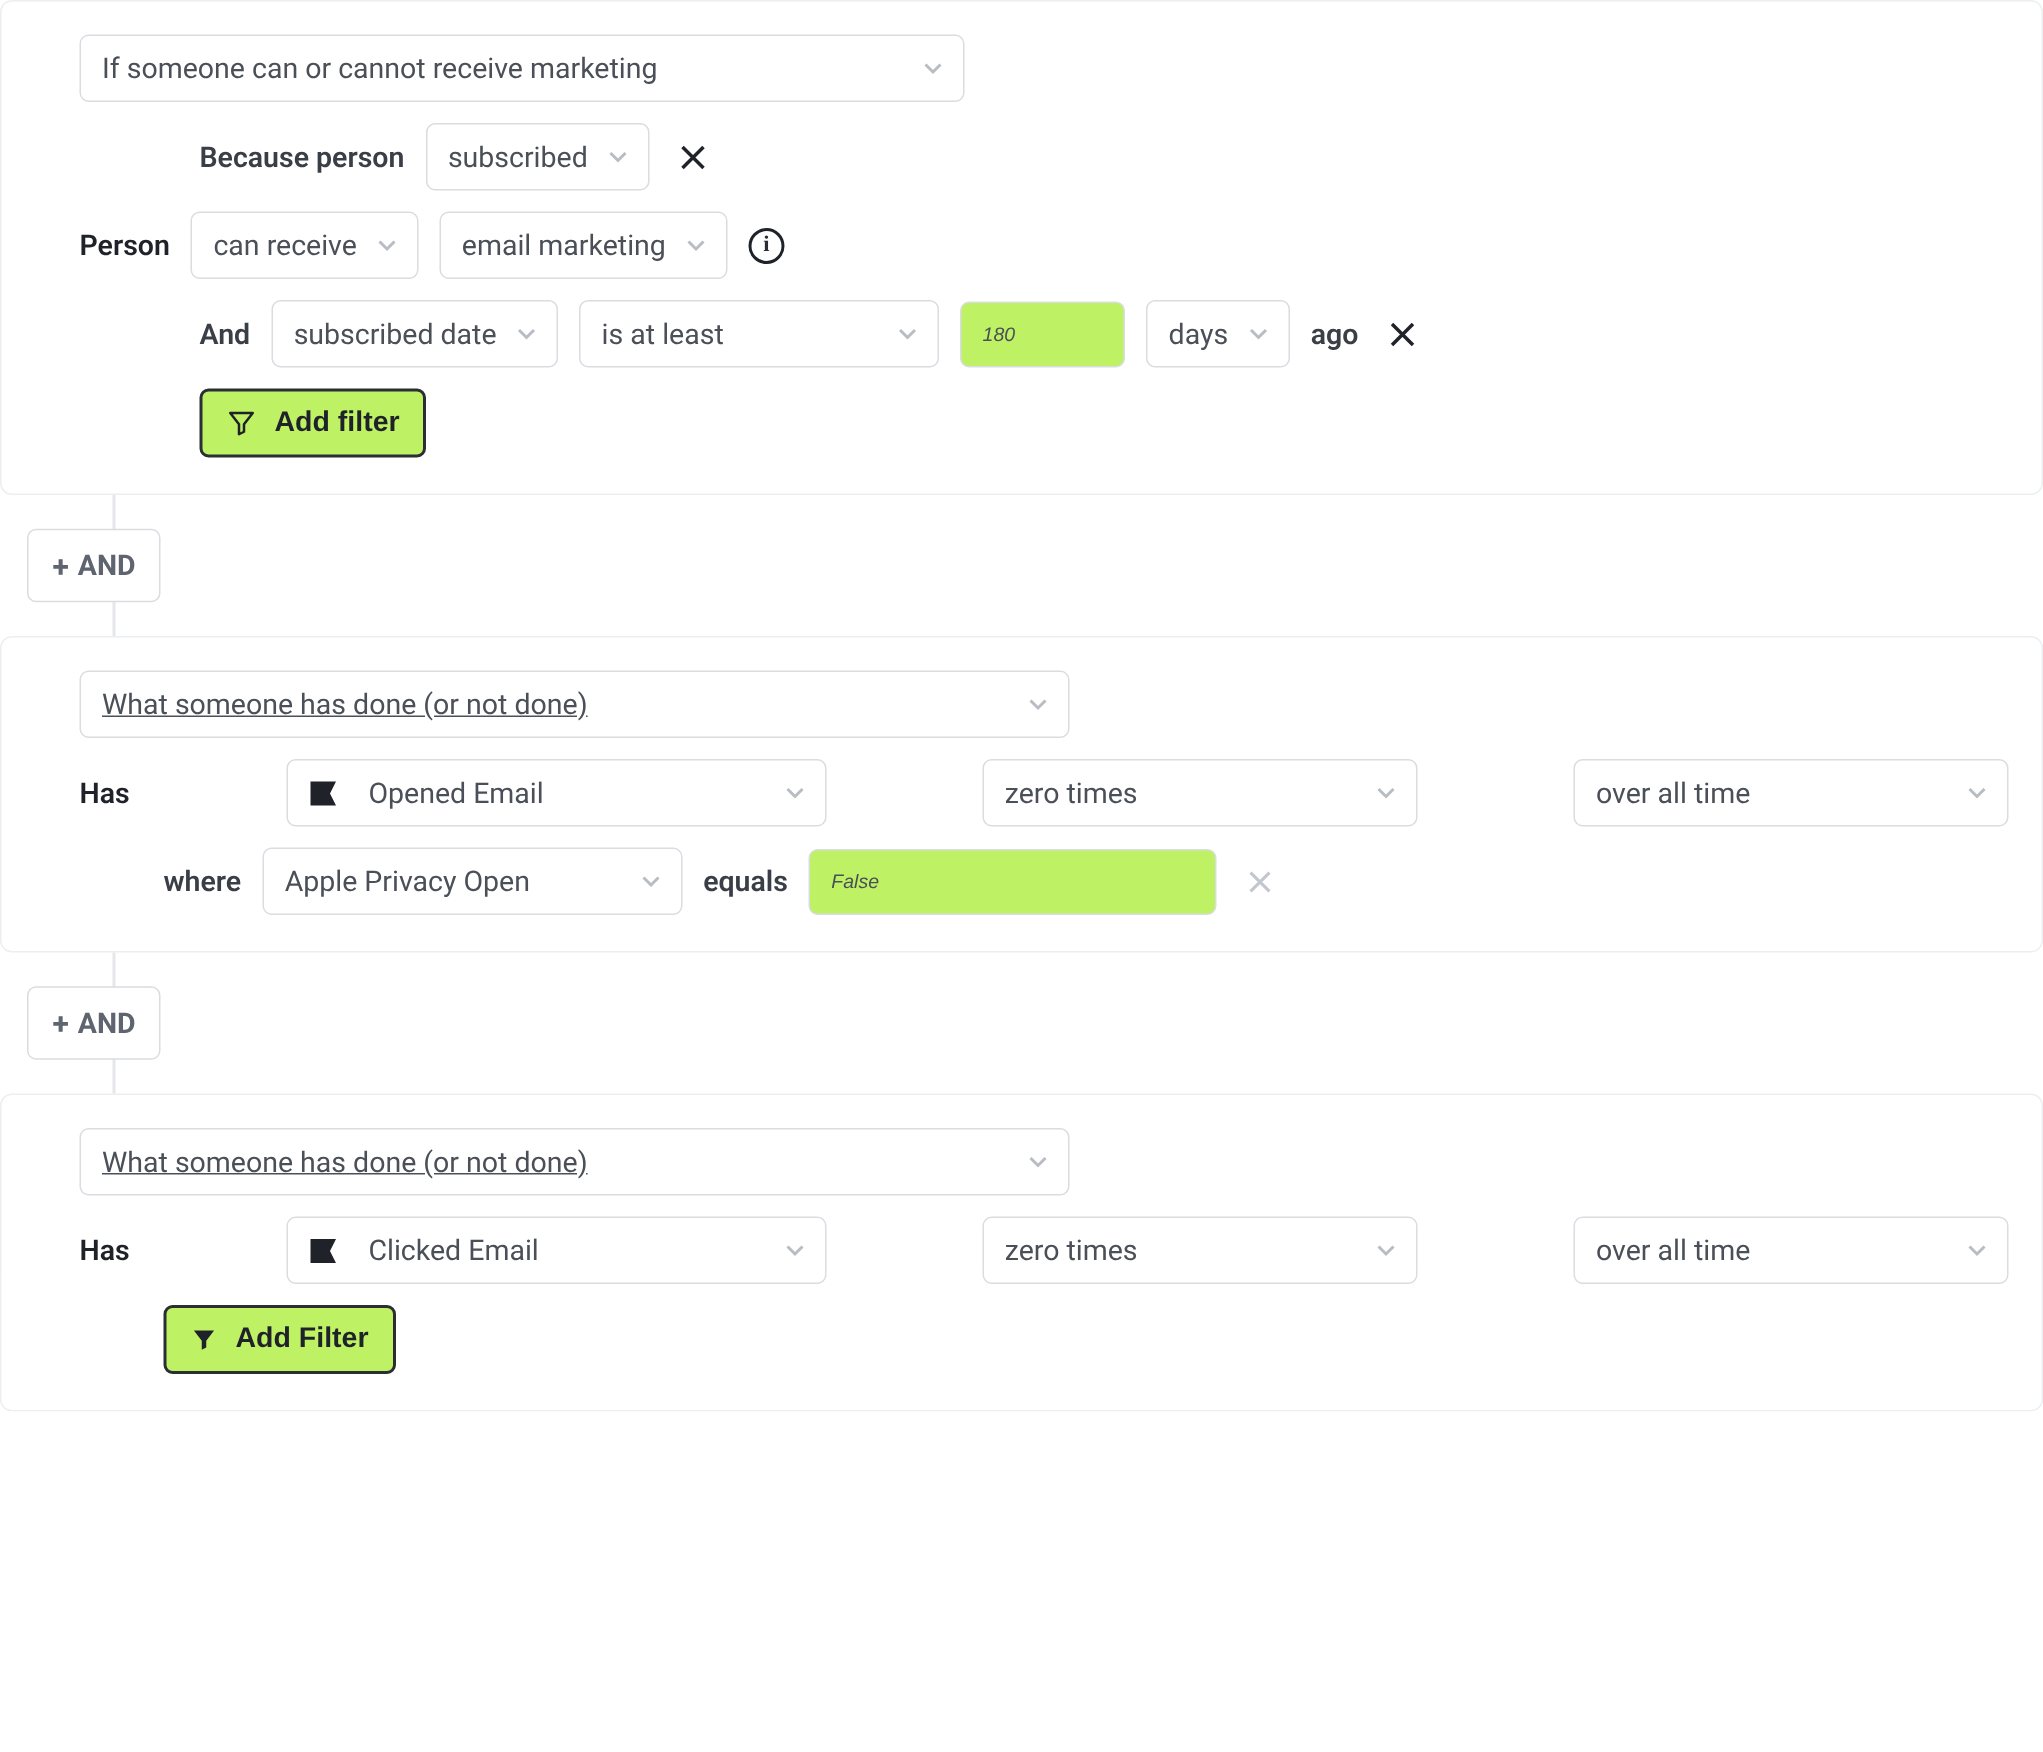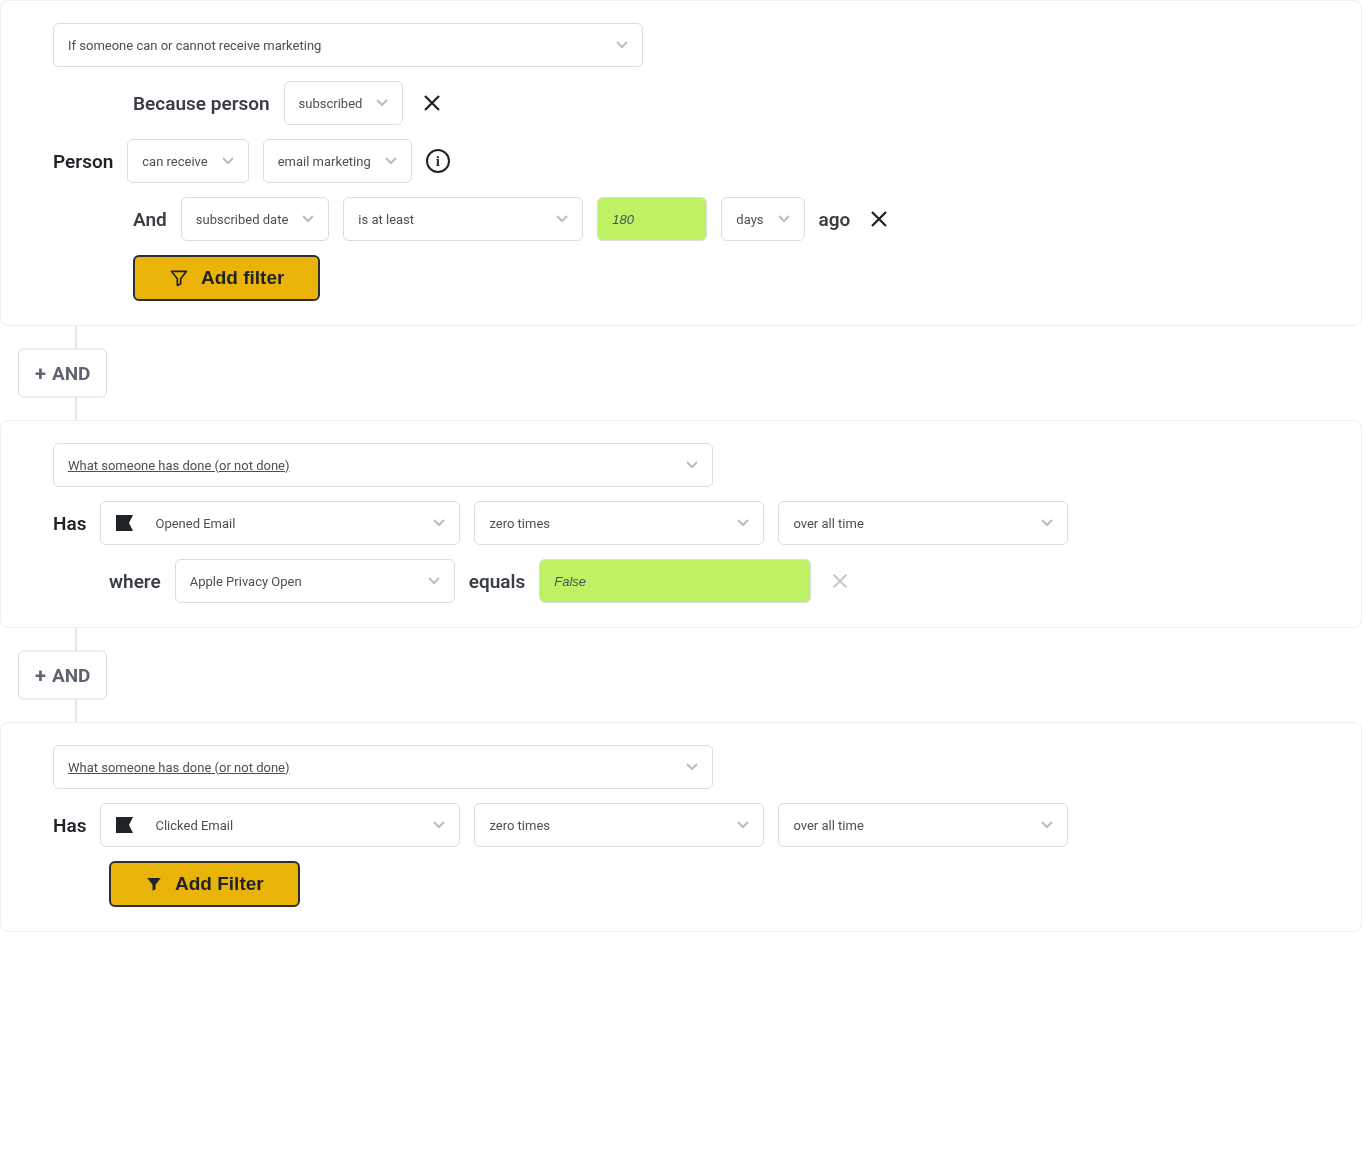--- a/index.html
+++ b/index.html
@@ -51,42 +51,42 @@
   .and-pill .plus { font-size: 20px; line-height: 1; }
   .row {
     display: flex;
     align-items: center;
     gap: 14px;
     flex-wrap: wrap;
     margin-top: 14px;
   }
   .row.first { margin-top: 0; }
   .indent1 { padding-left: 80px; }
-  .indent-has { padding-left: 0px; }
+  .indent-has { padding-left: 0px; justify-content: space-between; }
   .label {
     font-weight: 600;
     color: #1f2329;
     font-size: 19px;
   }
   .label-sub {
     font-weight: 600;
     color: #3a3f47;
     font-size: 19px;
   }
   .select {
     display: inline-flex;
     align-items: center;
     justify-content: space-between;
     gap: 14px;
     border: 1.5px solid #d9dce0;
     background: #fff;
     border-radius: 6px;
     padding: 10px 14px;
     color: #4b5058;
-    font-size: 13px;
+    font-size: 19px;
     cursor: pointer;
     min-height: 44px;
   }
   .select.wide { min-width: 590px; }
   .select.wider { min-width: 660px; text-decoration: underline; }
   .select.mid { min-width: 240px; }
   .select .caret { color: #b8bdc4; }
   .select.ev { min-width: 360px; }
   .select.ev .left { display:inline-flex; align-items:center; gap: 18px; }
   .select.count { min-width: 290px; }
@@ -103,25 +103,25 @@
     font-style:italic;
   }
   .input.num { width: 110px; }
   .input.val { width: 272px; }
   .btn-outline {
     display: inline-flex;
     align-items: center;
     gap: 12px;
     border: 2px solid #2b2e33;
     border-radius: 6px;
-    padding: 10px 34px;
+    padding: 10px 16px;
     font-size: 19px;
     font-weight: 700;
     color: #1f2329;
-    background: #eab308;
+    background: #bef264;
     cursor: pointer;
   }
   .icon-btn {
     width: 30px;
     height: 30px;
     display: inline-flex;
     align-items: center;
     justify-content: center;
     color: #1f2329;
     cursor: pointer;

